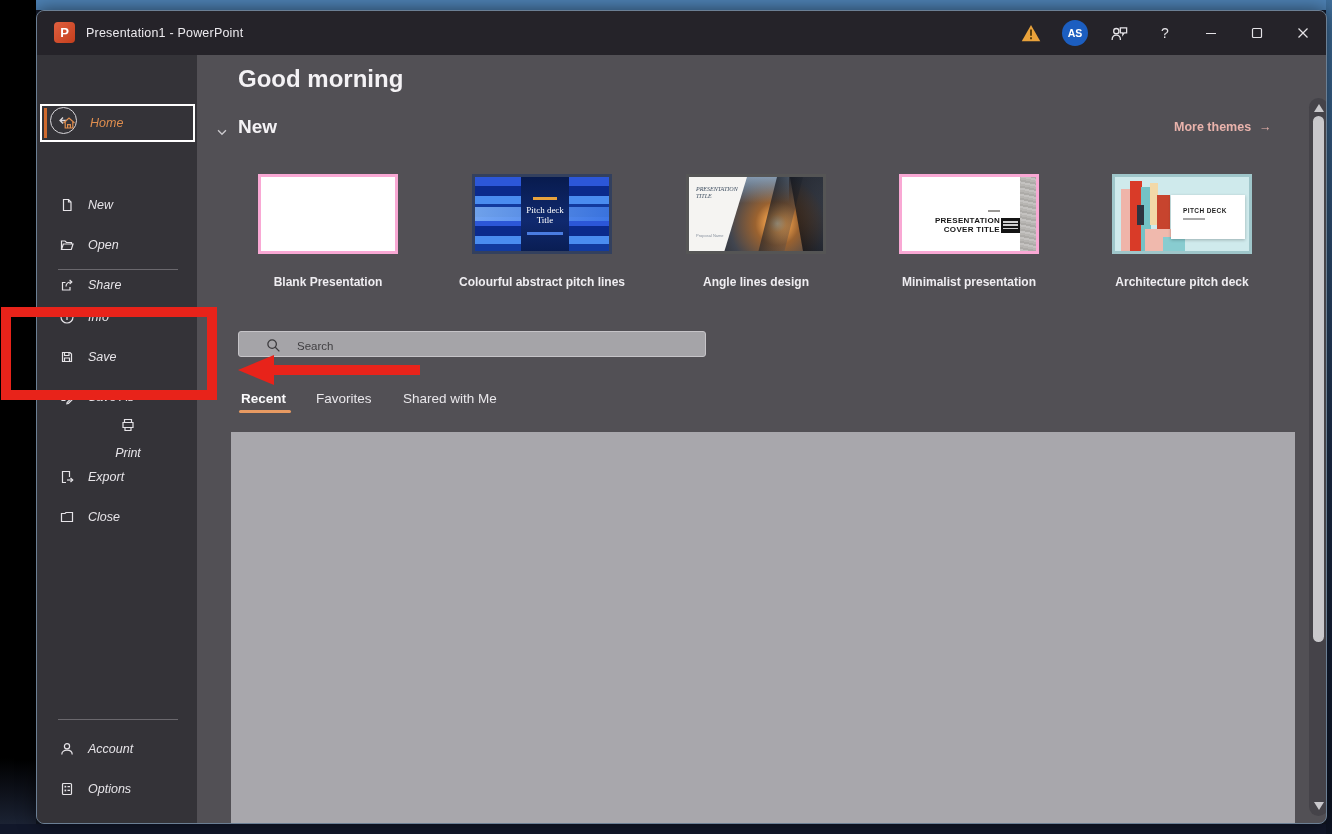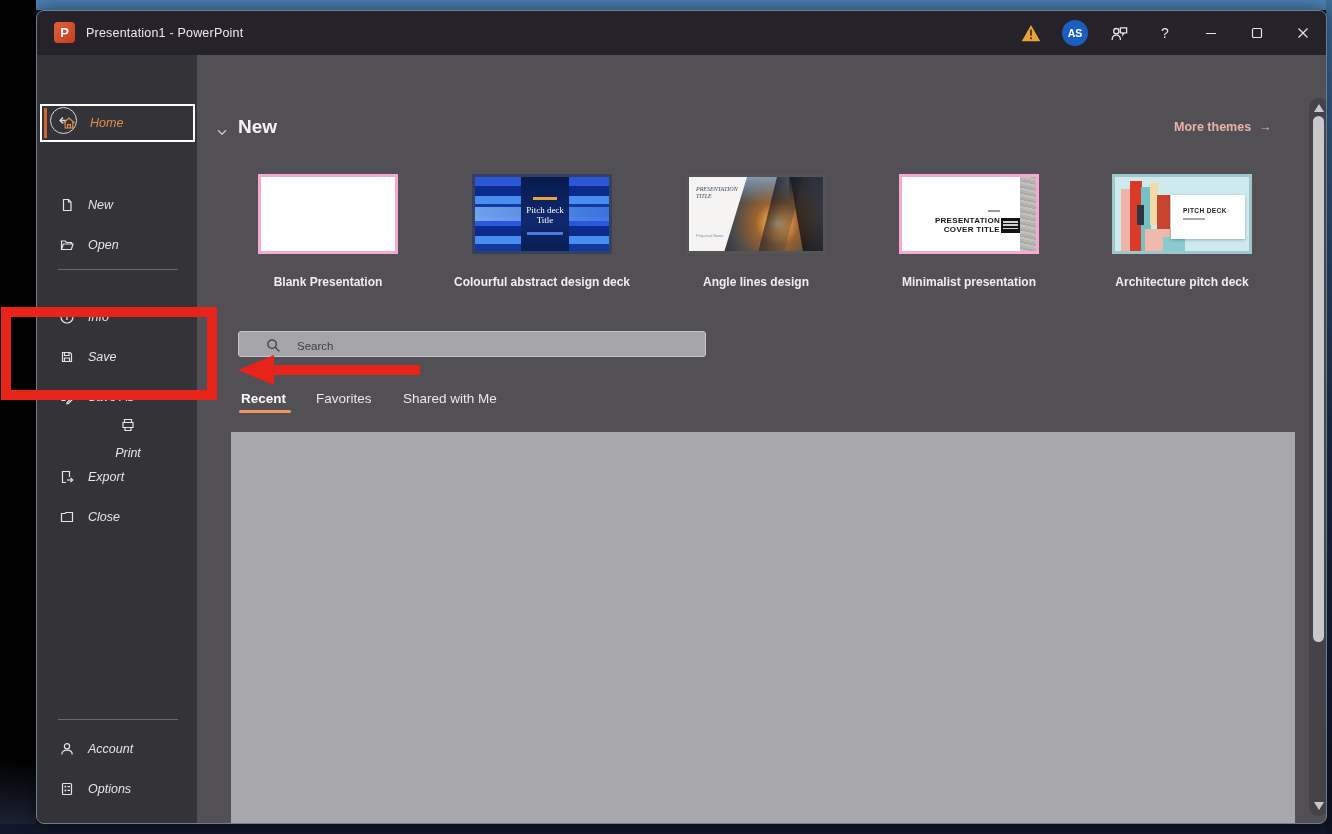--- a/index.html
+++ b/index.html
@@ -181,20 +181,28 @@
     </div>
 
     <div class="sb-item" style="top:170px;">
       <svg width="16" height="16" viewBox="0 0 16 16" fill="none" stroke="currentColor" stroke-width="1.2">
           <path d="M2.5 12.5 V4 H6 L7.5 5.5 H12.5 V7"></path>
           <path d="M2.5 12.5 L4.3 7 H14 L12.3 12.5 Z"></path>
         </svg>
       <span>Open</span>
     </div>
 
+    <div class="sb-item" style="top:210px;">
+      <svg width="16" height="16" viewBox="0 0 16 16" fill="none" stroke="currentColor" stroke-width="1.2">
+          <path d="M6.5 5.5 H3.5 V13 H11 V10"></path>
+          <path d="M7 9.5 C7 6.5 9 5 12.5 5"></path>
+          <path d="M10.6 3 L12.8 5 L10.6 7"></path>
+        </svg>
+      <span>Share</span>
+    </div>
 
     <div class="sb-divider" style="top:214px;"></div>
 
     <div class="sb-item" style="top:242px;">
       <svg width="16" height="16" viewBox="0 0 16 16" fill="none" stroke="currentColor" stroke-width="1.2">
           <circle cx="8" cy="8" r="6"></circle>
           <line x1="8" y1="7.2" x2="8" y2="11"></line>
           <line x1="8" y1="5" x2="8" y2="5.9"></line>
         </svg>
       <span>Info</span>
@@ -259,20 +267,21 @@
           <rect x="3.5" y="2.5" width="9" height="11" rx="1"></rect>
           <rect x="5.5" y="4.8" width="1.7" height="1.7" fill="currentColor" stroke="none"></rect>
           <line x1="8.5" y1="5.6" x2="11" y2="5.6"></line>
           <rect x="5.5" y="8.6" width="1.7" height="1.7" fill="currentColor" stroke="none"></rect>
           <line x1="8.5" y1="9.4" x2="11" y2="9.4"></line>
         </svg>
       <span>Options</span>
     </div>
   </div>
 
+  <div class="greeting">Good morning</div>
 
   <span class="new-chevron">
     <svg width="14" height="14" viewBox="0 0 16 16" fill="none" stroke="currentColor" stroke-width="1.6">
         <path d="M3.5 6 L8 10.5 L12.5 6"></path>
       </svg>
   </span>
   <div class="new-label">New</div>
 
   <div class="more-themes">
     <span>More themes</span>
@@ -320,21 +329,21 @@
     <div class="t5-r" style="left:42px;top:18px;width:13px;height:56px;background:#c7442e;"></div>
     <div class="t5-r" style="left:30px;top:52px;width:26px;height:22px;background:#f0b9ad;"></div>
     <div class="t5-r" style="left:48px;top:60px;width:22px;height:14px;background:#88ccd0;"></div>
     <div class="t5-r" style="left:22px;top:28px;width:7px;height:20px;background:#2e3440;"></div>
     <div class="t5-r t5-card"></div>
     <div class="t5-r t5-title">PITCH DECK</div>
     <div class="t5-r t5-line"></div>
   </div>
 
   <div class="card-label" style="left:191px;">Blank Presentation</div>
-  <div class="card-label" style="left:405px;">Colourful abstract design deck</div>
+  <div class="card-label" style="left:405px;">Colourful abstract pitch lines</div>
   <div class="card-label" style="left:619px;">Angle lines design</div>
   <div class="card-label" style="left:832px;">Minimalist presentation</div>
   <div class="card-label" style="left:1045px;">Architecture pitch deck</div>
 
   <div class="search-box">
     <svg width="17" height="17" viewBox="0 0 16 16" fill="none" stroke="#3c3b3e" stroke-width="1.2">
         <circle cx="6.7" cy="6.7" r="4"></circle>
         <line x1="9.7" y1="9.7" x2="13.5" y2="13.5"></line>
       </svg>
     <input class="search-input" type="text" placeholder="Search" style="">

